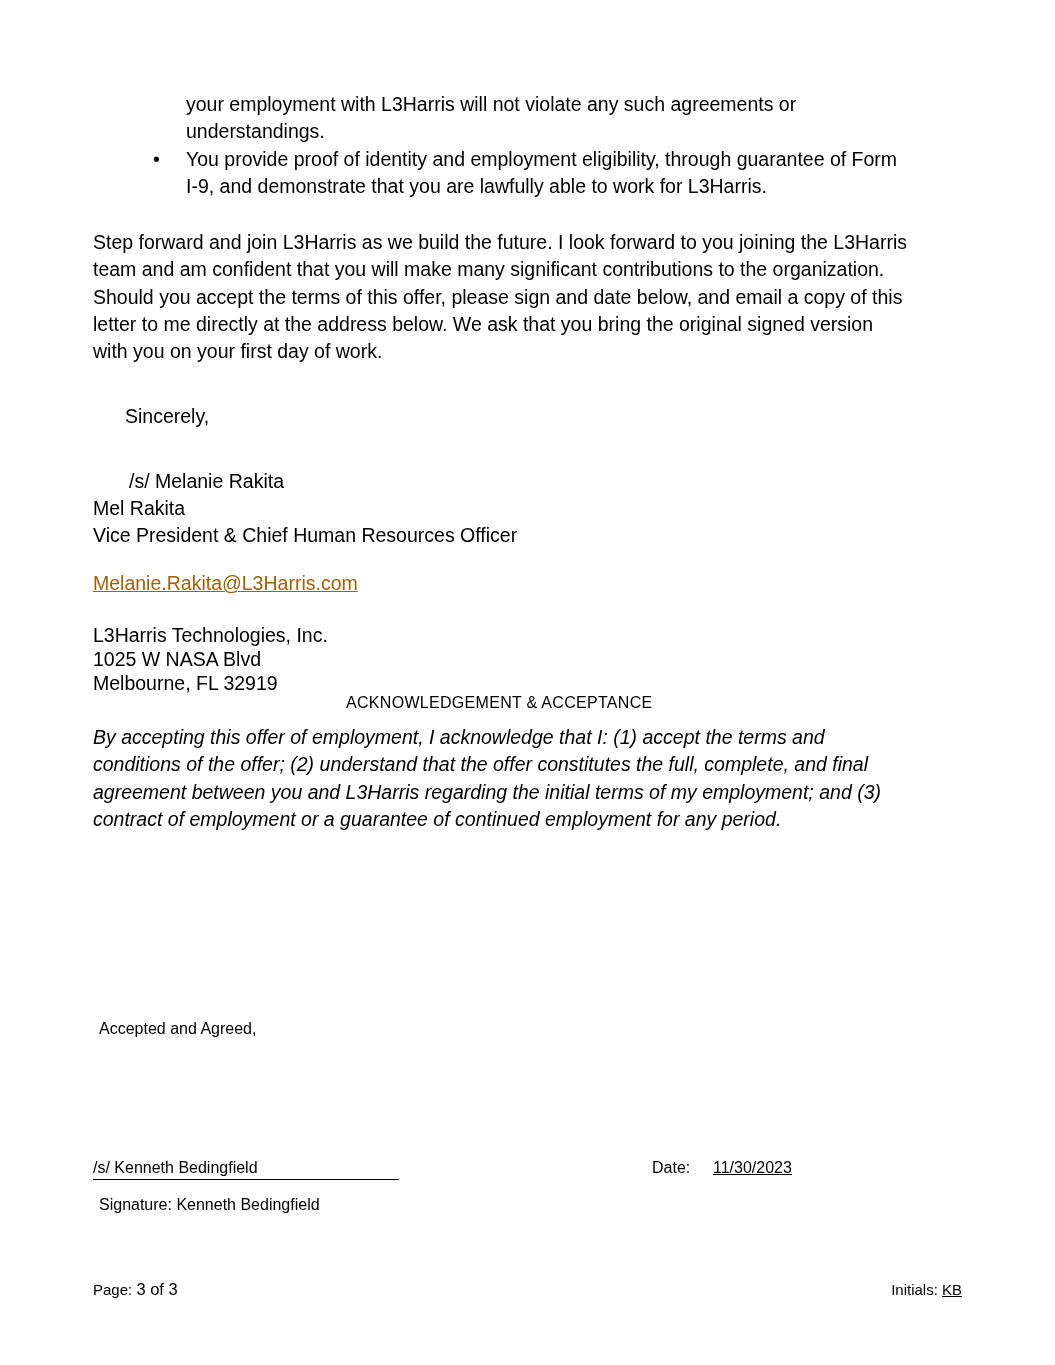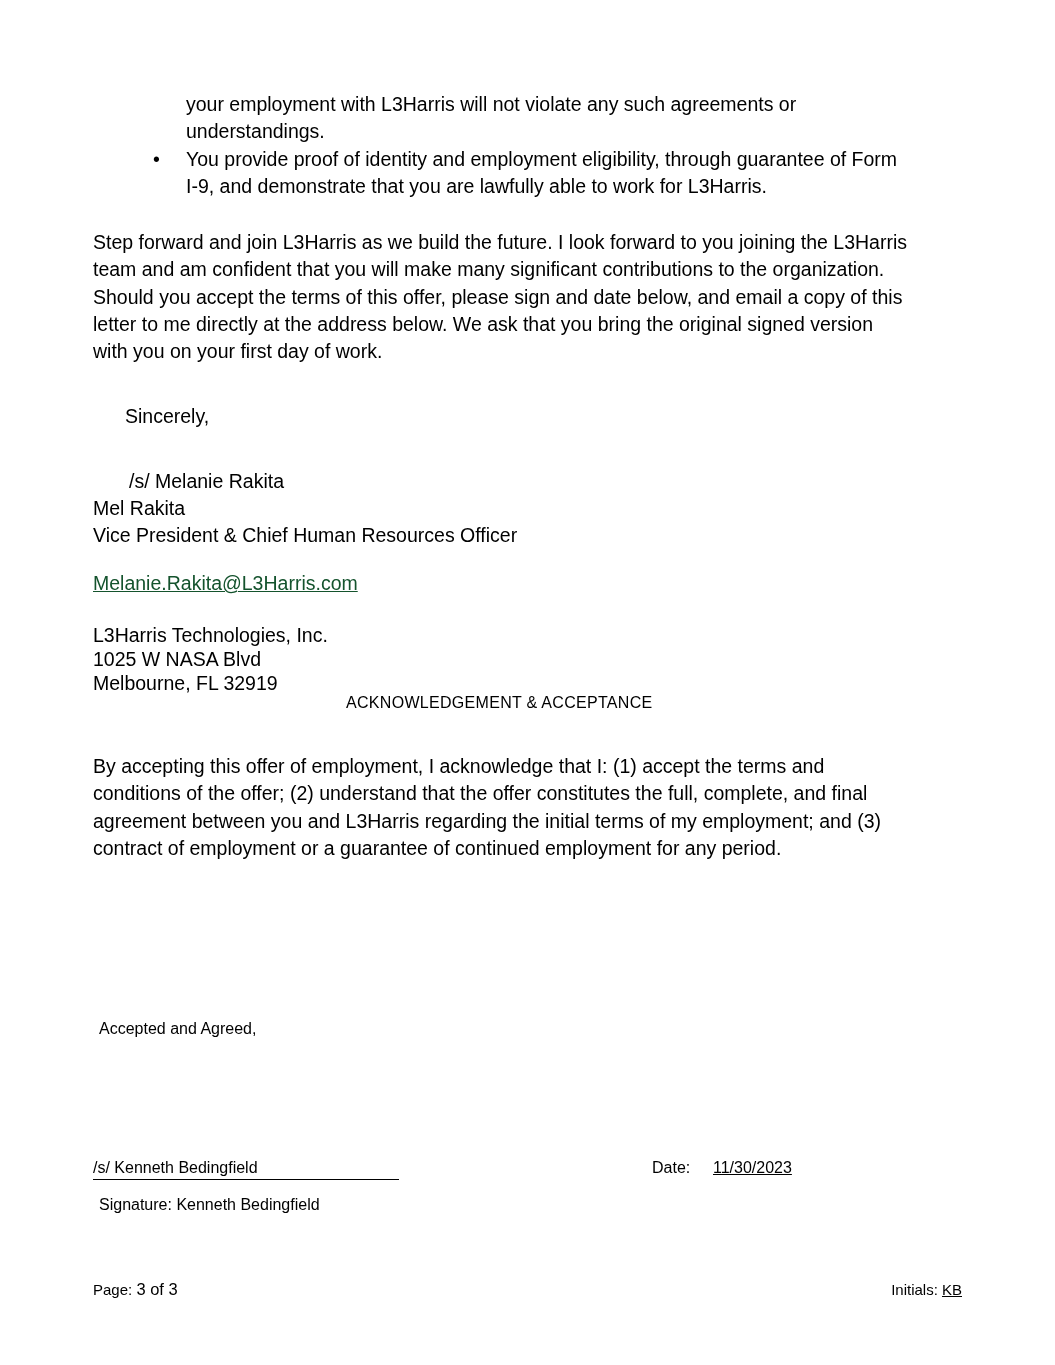--- a/index.html
+++ b/index.html
@@ -3,21 +3,21 @@
 <meta charset="utf-8">
 <style>
   html, body { margin:0; padding:0; background:#ffffff; }
   body { width:1055px; height:1365px; position:relative; overflow:hidden;
          font-family:"Liberation Sans", sans-serif; color:#000; }
   .abs { position:absolute; white-space:nowrap; }
   .t19 { font-size:19.5px; line-height:27.3px; }
   .bullet-text { position:absolute; left:186px; font-size:19.5px; line-height:27.3px; }
   .bullet-dot { position:absolute; left:153px; font-size:19.5px; line-height:27.3px; }
   .para { position:absolute; left:93px; width:880px; font-size:19.5px; line-height:27.3px; }
-  .link { color:#14532d; text-decoration:underline; }
+  .link { color:#a16207; text-decoration:underline; }
   .u { text-decoration:underline; }
   .small { font-size:16px; }
   .footer { font-size:15px; }
 </style>
 </head>
 <body>
 
 <div class="bullet-text" style="top:91px;">
   <div>your employment with L3Harris will not violate any such agreements or</div>
   <div>understandings.</div>
@@ -46,21 +46,21 @@
 <a class="abs t19 link" style="left:93px; top:570px;">Melanie.Rakita@L3Harris.com</a>
 
 <div class="abs" style="left:93px; top:623px; font-size:19.5px; line-height:24px;">
   <div>L3Harris Technologies, Inc.</div>
   <div>1025 W NASA Blvd</div>
   <div>Melbourne, FL 32919</div>
 </div>
 
 <div class="abs small" style="left:346px; top:694px; letter-spacing:0.3px;">ACKNOWLEDGEMENT &amp; ACCEPTANCE</div>
 
-<div class="para" style="top:753px;">
+<div class="para" style="top:724px;font-style:italic;">
   <div>By accepting this offer of employment, I acknowledge that I: (1) accept the terms and</div>
   <div>conditions of the offer; (2) understand that the offer constitutes the full, complete, and final</div>
   <div>agreement between you and L3Harris regarding the initial terms of my employment; and (3)</div>
   <div>contract of employment or a guarantee of continued employment for any period.</div>
 </div>
 
 <div class="abs small" style="left:99px; top:1020px;">Accepted and Agreed,</div>
 
 <div class="abs small" style="left:93px; top:1157px; width:306px; border-bottom:1.5px solid #000; line-height:22px;">
   <span>/s/ Kenneth Bedingfield</span>

